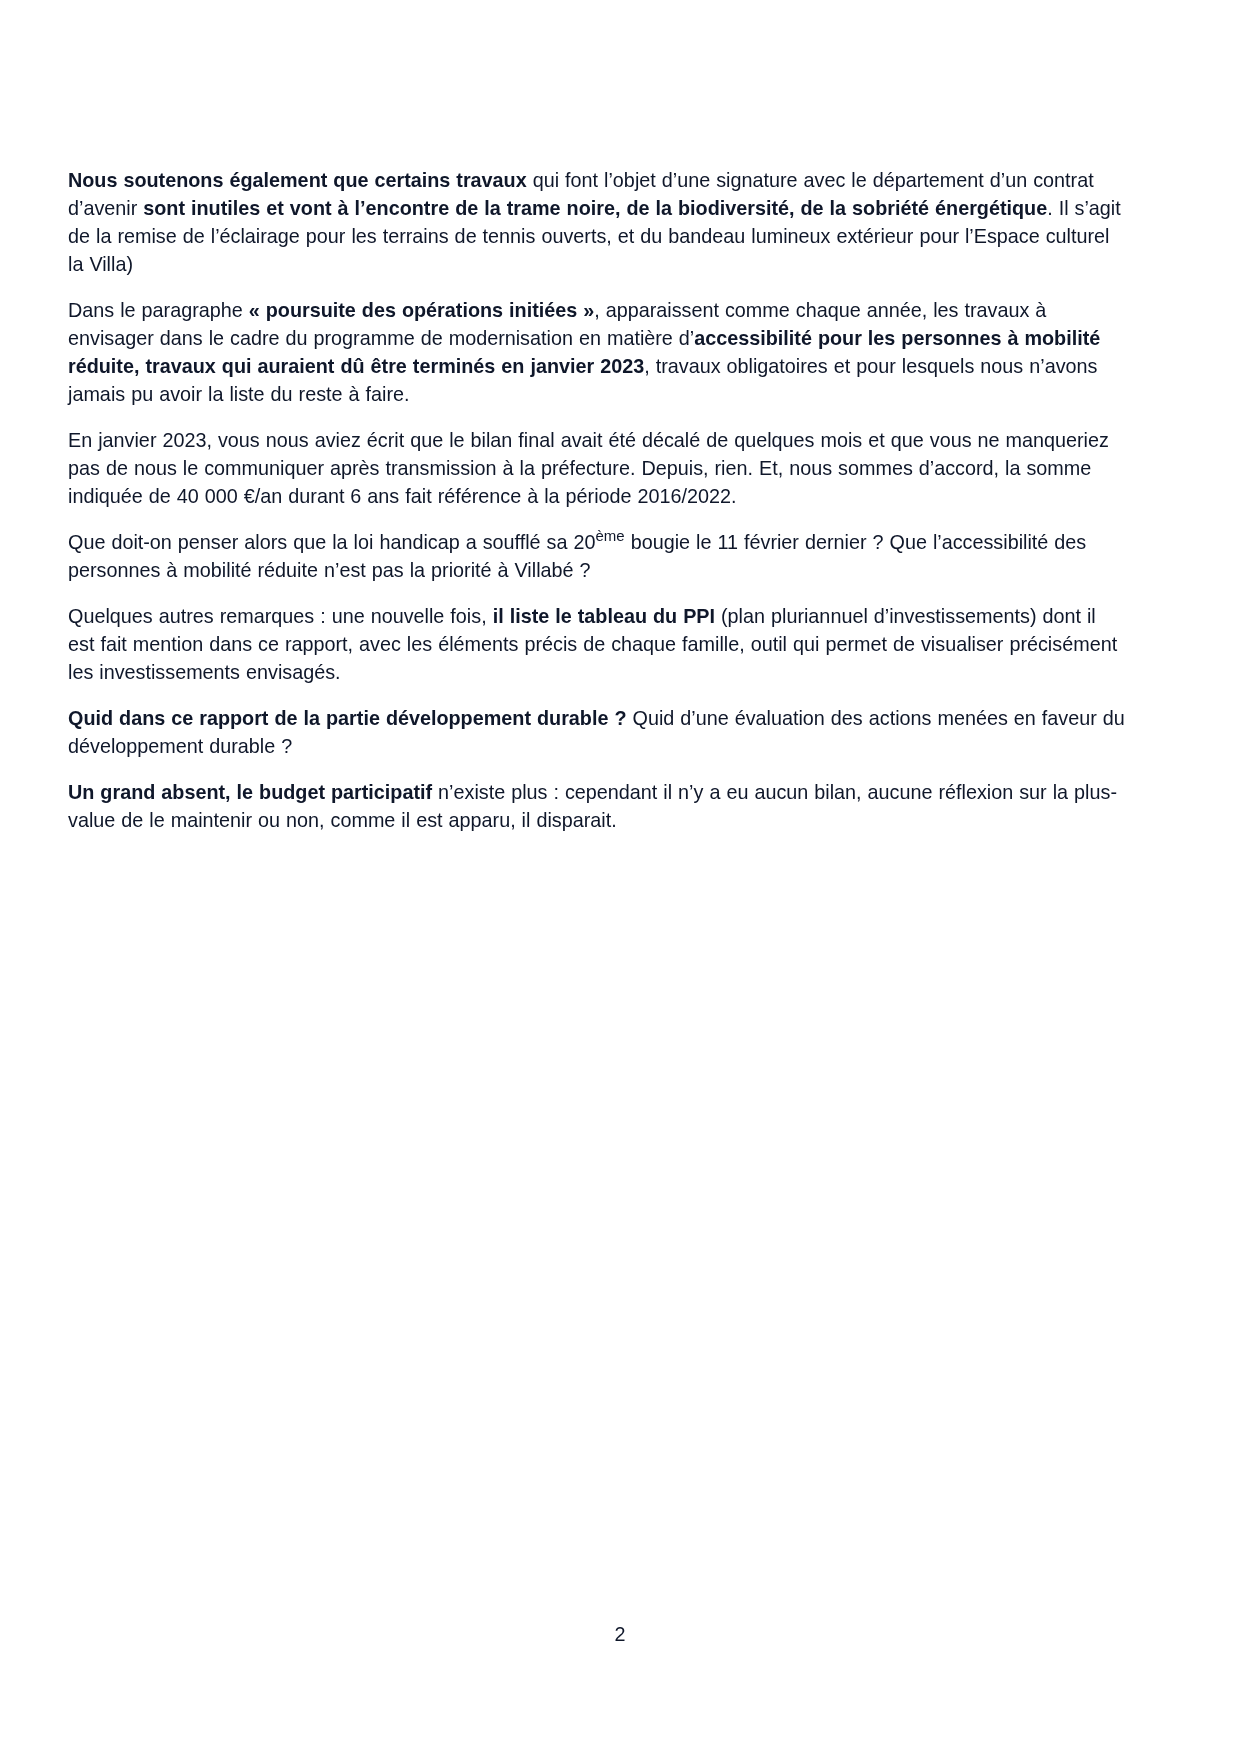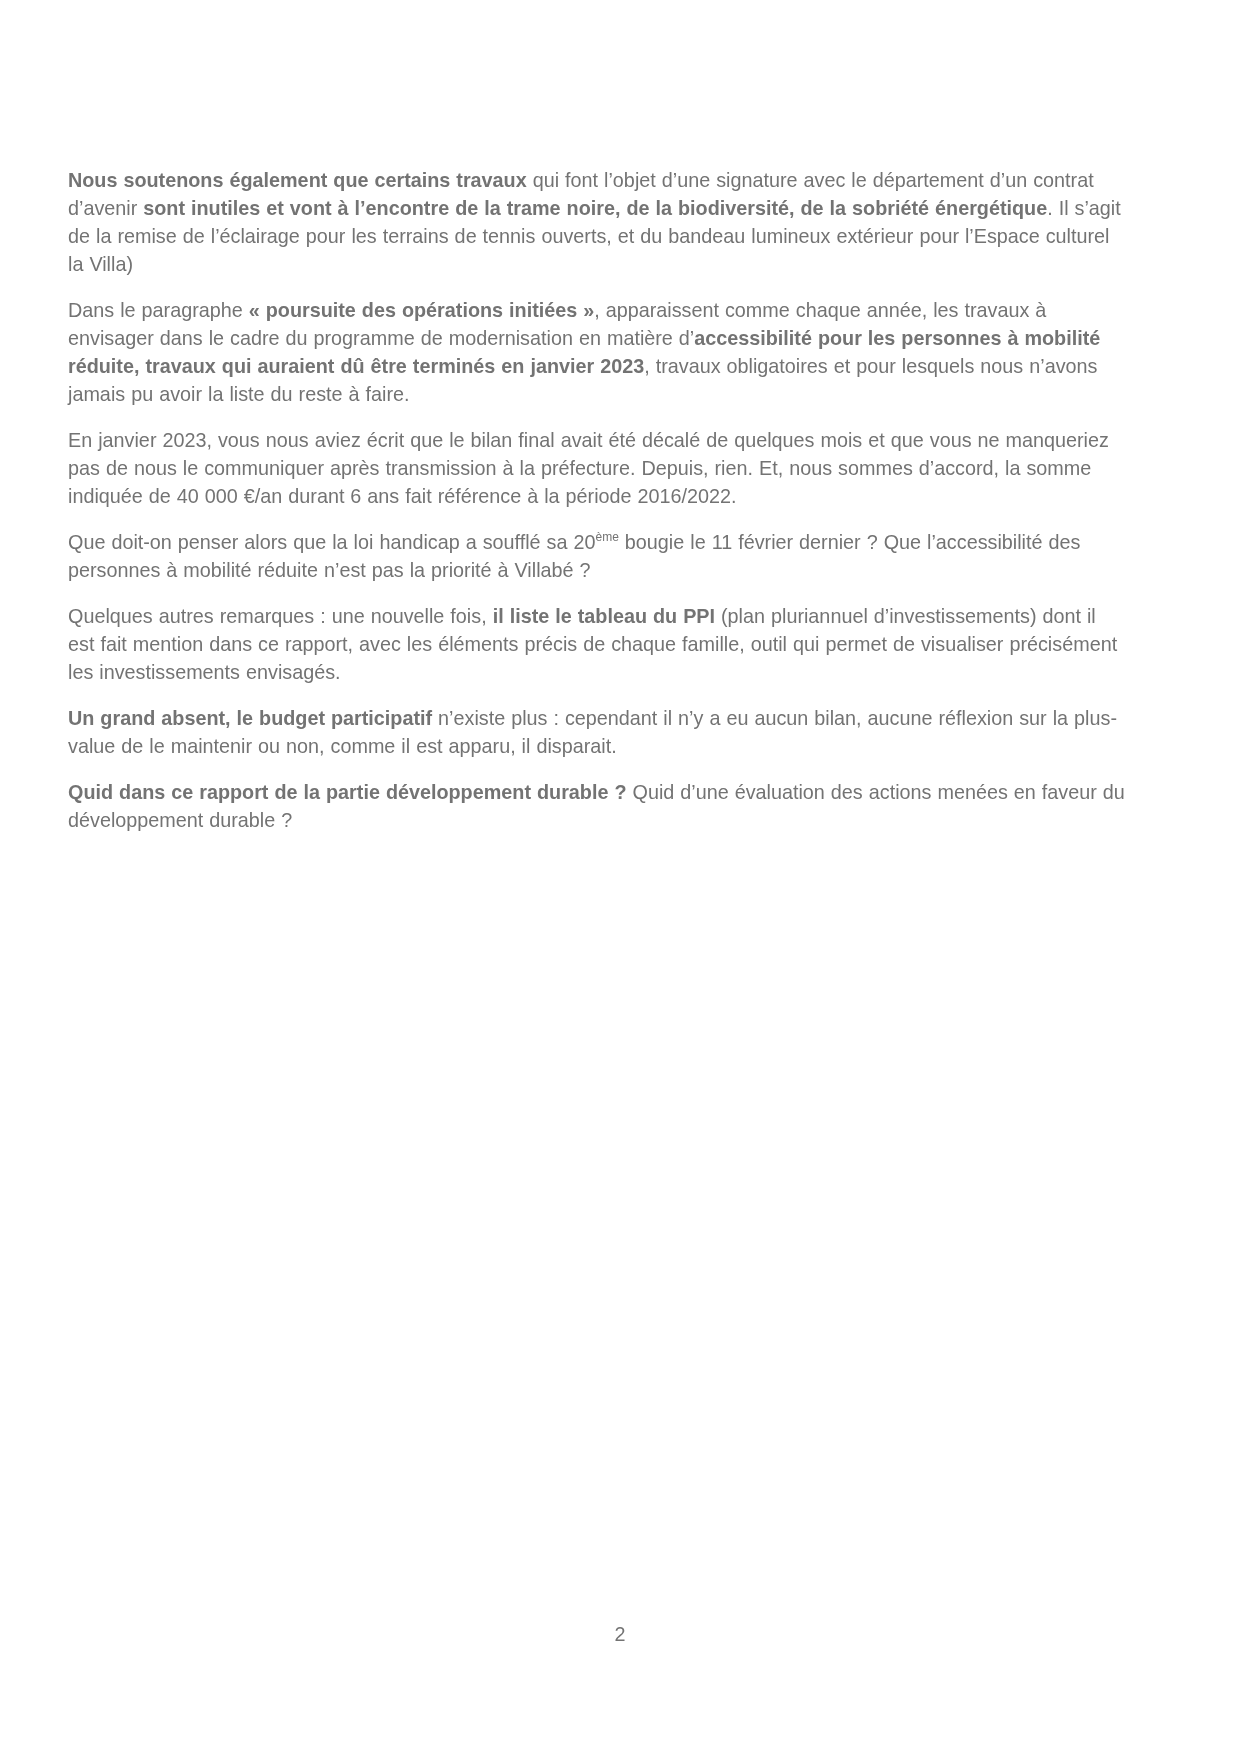--- a/index.html
+++ b/index.html
@@ -5,40 +5,40 @@
   html, body {
     margin: 0;
     padding: 0;
     background: #ffffff;
   }
   .page {
     position: relative;
     width: 1240px;
     height: 1754px;
     background: #ffffff;
-    color: #737373;
+    color: #0f172a;
     font-family: "Liberation Sans", "DejaVu Sans", sans-serif;
     overflow: hidden;
   }
   .content {
     position: absolute;
     left: 68px;
     top: 166px;
     width: 1060px;
   }
   p.para {
     margin: 0 0 18px 0;
     font-size: 19.8px;
     line-height: 28px;
     text-align: left;
     word-spacing: 0.5px;
   }
   .b { font-weight: bold; }
   sup.sp {
-    font-size: 12px;
+    font-size: 15px;
     line-height: 0;
     vertical-align: super;
   }
   .page-number {
     position: absolute;
     top: 1620px;
     left: 0;
     width: 100%;
     text-align: center;
     font-size: 19.8px;
@@ -48,17 +48,17 @@
 </head>
 <body>
 
 <div class="page">
   <div class="content">
     <p class="para"><span class="b">Nous soutenons également que certains travaux</span><span> qui font l’objet d’une signature avec le département d’un contrat d’avenir </span><span class="b">sont inutiles et vont à l’encontre de la trame noire, de la biodiversité, de la sobriété énergétique</span><span>. Il s’agit de la remise de l’éclairage pour les terrains de tennis ouverts, et du bandeau lumineux extérieur pour l’Espace culturel la Villa)</span></p>
     <p class="para"><span>Dans le paragraphe </span><span class="b">«&nbsp;poursuite des opérations initiées&nbsp;»</span><span>, apparaissent comme chaque année, les travaux à envisager dans le cadre du programme de modernisation en matière d’</span><span class="b">accessibilité pour les personnes à mobilité réduite, travaux qui auraient dû être terminés en janvier 2023</span><span>, travaux obligatoires et pour lesquels nous n’avons jamais pu avoir la liste du reste à faire.</span></p>
     <p class="para"><span>En janvier 2023, vous nous aviez écrit que le bilan final avait été décalé de quelques mois et que vous ne manqueriez pas de nous le communiquer après transmission à la préfecture. Depuis, rien. Et, nous sommes d’accord, la somme indiquée de 40&nbsp;000 €/an durant 6 ans fait référence à la période 2016/2022.</span></p>
     <p class="para"><span>Que doit-on penser alors que la loi handicap a soufflé sa 20</span><sup class="sp">ème</sup><span> bougie le 11 février dernier&nbsp;? Que l’accessibilité des personnes à mobilité réduite n’est pas la priorité à Villabé&nbsp;?</span></p>
     <p class="para"><span>Quelques autres remarques&nbsp;: une nouvelle fois, </span><span class="b">il liste le tableau du PPI</span><span> (plan pluriannuel d’investissements) dont il est fait mention dans ce rapport, avec les éléments précis de chaque famille, outil qui permet de visualiser précisément les investissements envisagés.</span></p>
+    <p class="para"><span class="b">Quid dans ce rapport de la partie développement durable&nbsp;?</span><span> Quid d’une évaluation des actions menées en faveur du développement durable&nbsp;?</span></p>
     <p class="para"><span class="b">Un grand absent, le budget participatif</span><span> n’existe plus&nbsp;: cependant il n’y a eu aucun bilan, aucune réflexion sur la plus-value de le maintenir ou non, comme il est apparu, il disparait.</span></p>
-    <p class="para"><span class="b">Quid dans ce rapport de la partie développement durable&nbsp;?</span><span> Quid d’une évaluation des actions menées en faveur du développement durable&nbsp;?</span></p>
   </div>
   <div class="page-number">2</div>
 </div>
 
 </body></html>

